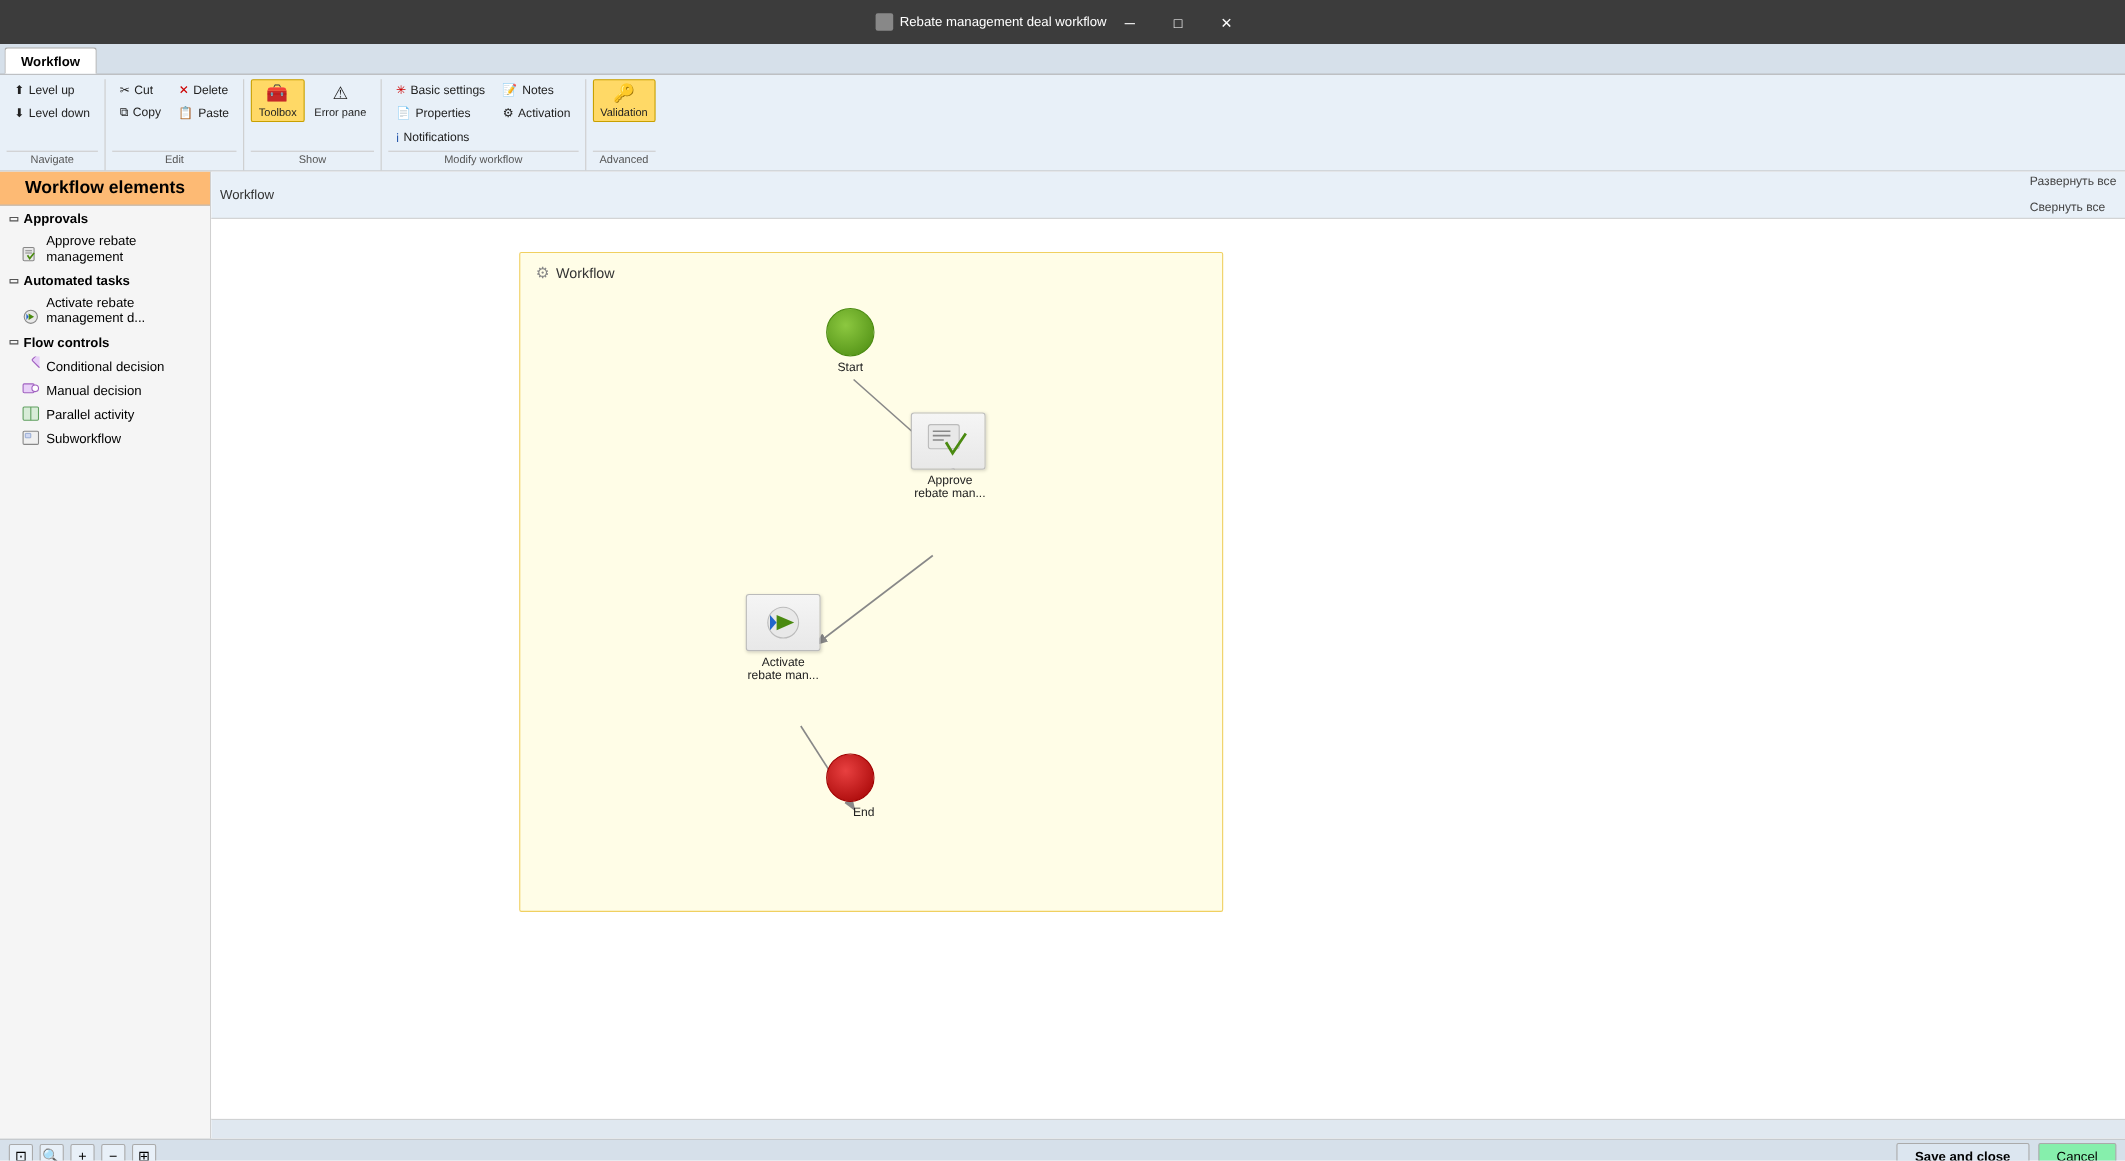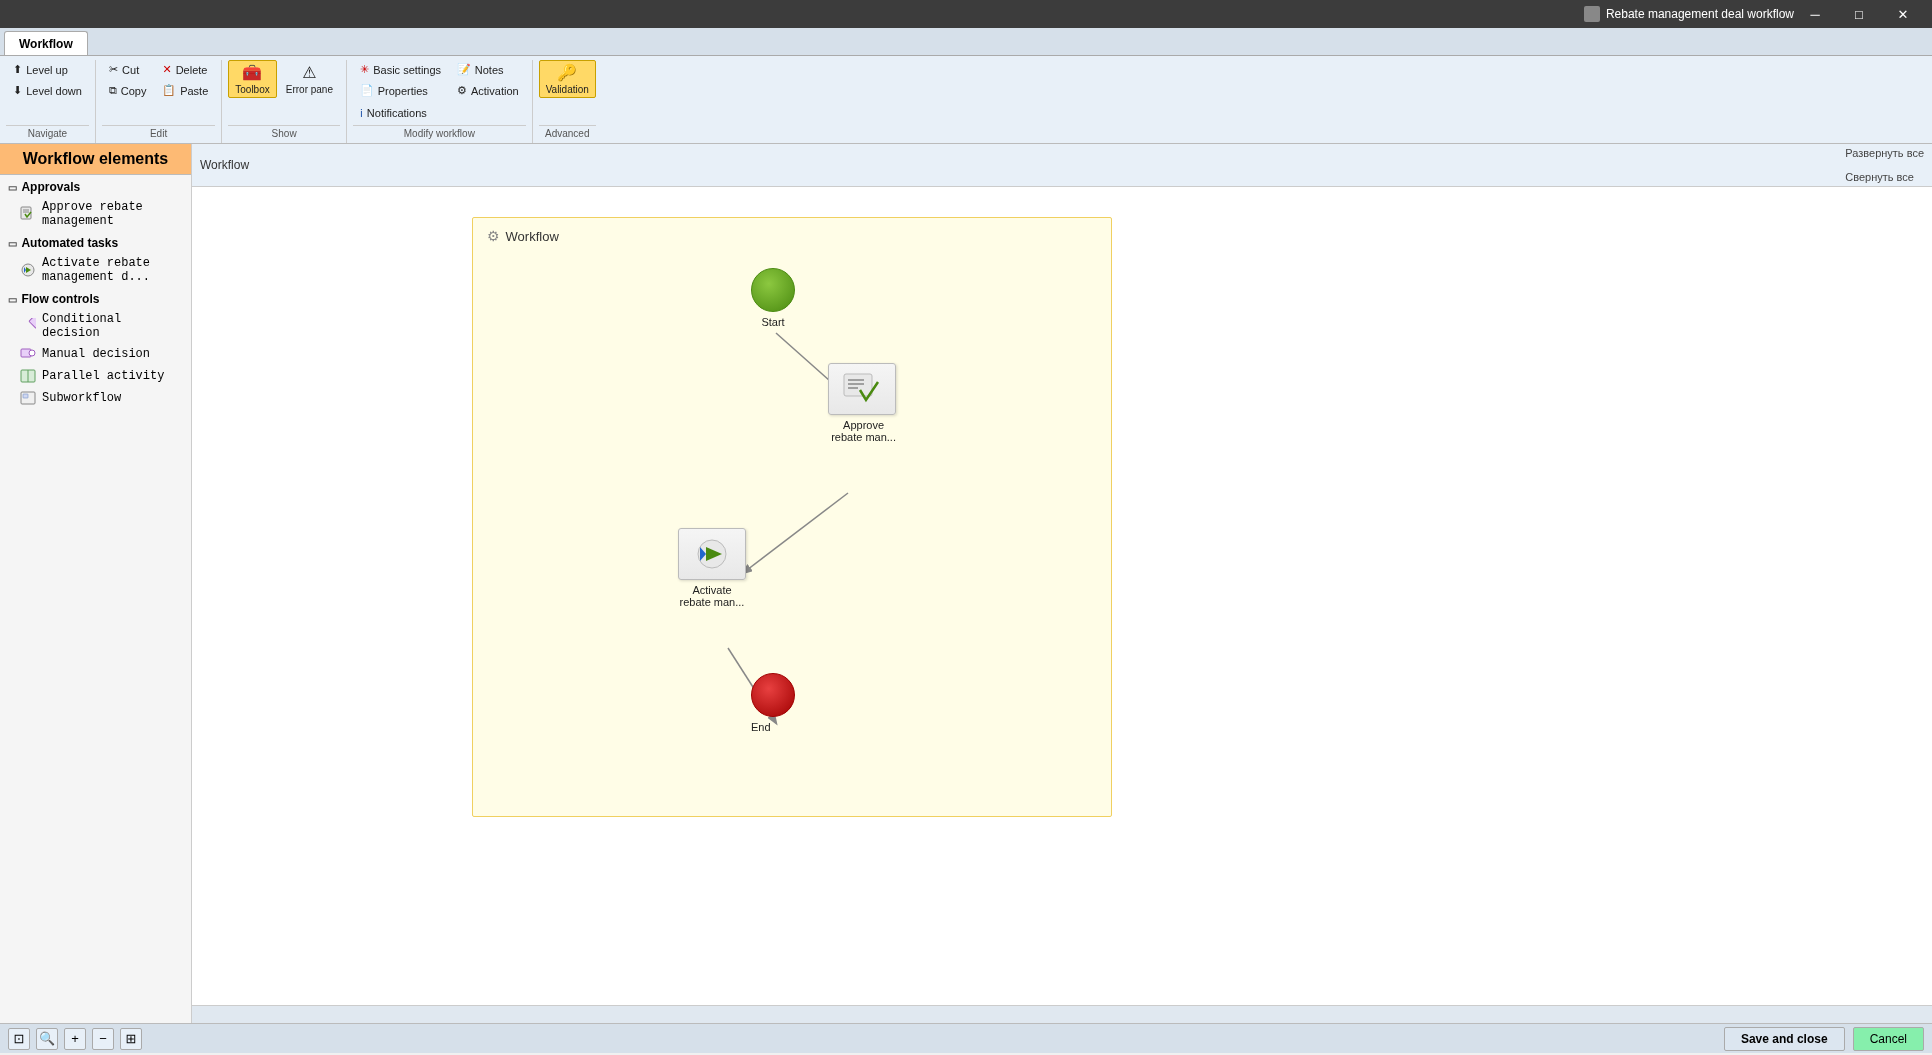--- a/index.html
+++ b/index.html
@@ -2,25 +2,25 @@
 <html><head>
   <meta charset="utf-8">
   <style>
     * { box-sizing: border-box; margin: 0; padding: 0; }
     body { font-family: 'Segoe UI', Arial, sans-serif; font-size: 12px; background: #f0f0f0; overflow: hidden; width: 1932px; height: 1055px; }
 
     
     .title-bar {
       background: #3c3c3c;
       color: #fff;
-      height: 28px;
+      height: 40px;
       display: flex;
       align-items: center;
       padding: 0 8px;
-      justify-content: flex-end;
+      justify-content: center;
       user-select: none;
     }
     .title-bar-left { display: flex; align-items: center; gap: 6px; font-size: 12px; }
     .title-bar-icon { width: 16px; height: 16px; background: #888; border-radius: 2px; }
     .title-bar-controls { display: flex; gap: 2px; }
     .title-bar-btn {
       width: 42px; height: 28px;
       background: transparent;
       border: none;
       color: #fff;
@@ -134,26 +134,25 @@
       align-items: center;
       gap: 4px;
       padding: 5px 8px 3px 8px;
       font-weight: bold;
       font-size: 12px;
       cursor: pointer;
     }
     .sidebar-section-title .collapse-icon { font-size: 10px; color: #555; }
     .sidebar-item {
       display: flex;
-      align-items: center;
+      align-items: flex-end;
       gap: 6px;
       padding: 3px 8px 3px 20px;
       cursor: pointer;
       font-size: 12px;
-      font-family: Liberation Mono, monospace;
     }
     .sidebar-item-icon { width: 16px; height: 16px; display: flex; align-items: center; justify-content: center; }
 
     
     .canvas-area {
       flex: 1;
       background: #fff;
       display: flex;
       flex-direction: column;
       overflow: hidden;
@@ -563,21 +562,21 @@
             <div class="wf-node-box task-box">
               <svg width="40" height="34" viewBox="0 0 40 34">
                 <circle cx="20" cy="17" r="14" fill="#e8e8e8" stroke="#bbb" stroke-width="1"></circle>
                 <polygon points="14,10 30,17 14,24" fill="#4a8a10"></polygon>
                 <polygon points="8,10 14,17 8,24" fill="#2266cc"></polygon>
               </svg>
             </div>
             <div class="wf-node-label">Activate<br>rebate man...</div>
           </div>
 
-          <div class="wf-node" style="position:absolute;left:278px;top:455px;align-items:flex-start;">
+          <div class="wf-node" style="position:absolute;left:278px;top:455px;align-items:flex-end;">
             <div class="circle-end"></div>
             <div class="wf-node-label">End</div>
           </div>
 
         </div>
 
       </div>
     </div>
 
     <div class="canvas-scroll-bar"></div>

